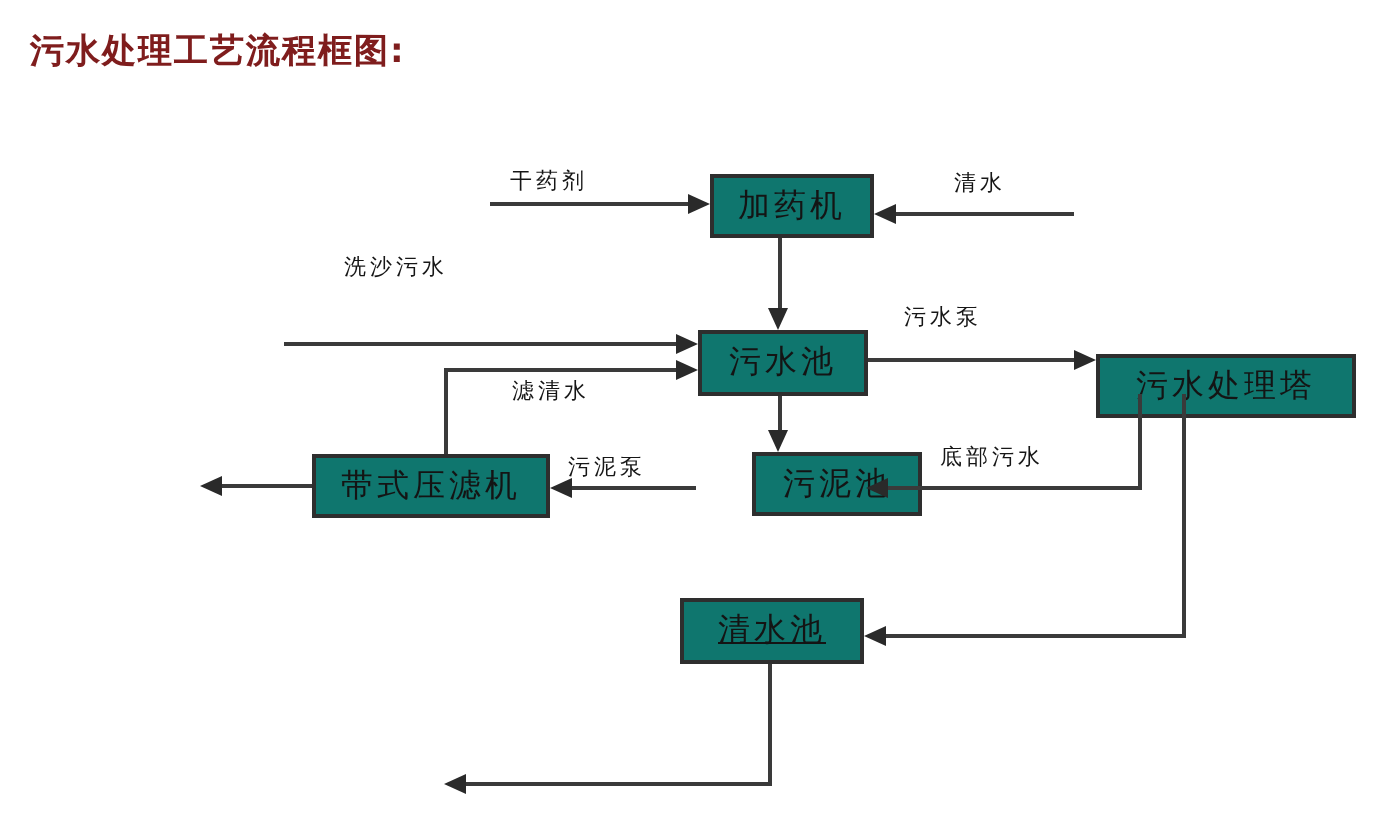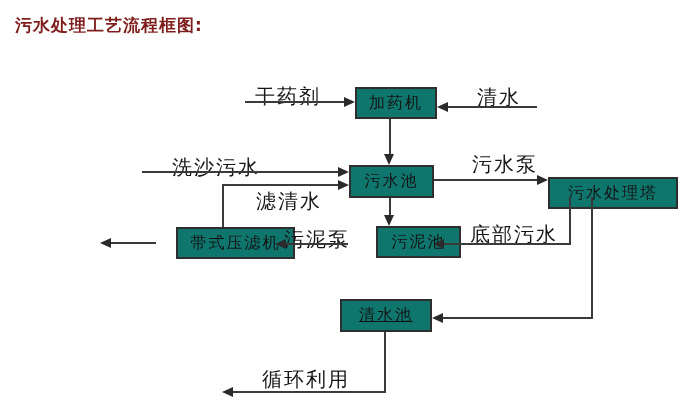--- a/index.html
+++ b/index.html
@@ -27,21 +27,21 @@
     align-items:center;
     justify-content:center;
     font-size:16px;
     color:#141414;
     letter-spacing:2px;
     white-space:nowrap;
     box-sizing:border-box;
   }
   .lbl{
     position:absolute;
-    font-size:20px;
+    font-size:11px;
     color:#161616;
     letter-spacing:2px;
     white-space:nowrap;
   }
   .hline,.vline{
     position:absolute;
     background:#3a3a3a;
   }
   .hline{height:2px;}
   .vline{width:2px;}
@@ -79,49 +79,49 @@
   </div>
 
   <div class="box" style="left:548px;top:177px;width:130px;height:32px;">
     <span>污水处理塔</span>
   </div>
 
   <div class="box" style="left:348px;top:226px;width:85px;height:32px;margin-left:28px;">
     <span>污泥池</span>
   </div>
 
-  <div class="box" style="left:156px;top:227px;width:119px;height:32px;margin-left:20px;">
+  <div class="box" style="left:156px;top:227px;width:119px;height:32px;">
     <span>带式压滤机</span>
   </div>
 
   <div class="box" style="left:340px;top:299px;width:92px;height:33px;text-decoration:underline;">
     <span>清水池</span>
   </div>
 
   <div class="lbl" style="left:255px;top:83px;">干药剂</div>
   <div class="hline" style="left:245px;top:101px;width:99px;"></div>
   <div class="ah ah-right" style="left:344px;top:97px;"></div>
 
   <div class="lbl" style="left:477px;top:84px;">清水</div>
   <div class="hline" style="left:448px;top:106px;width:89px;"></div>
   <div class="ah ah-left" style="left:437px;top:102px;"></div>
 
   <div class="vline" style="left:389px;top:119px;height:35px;"></div>
   <div class="ah ah-down" style="left:384px;top:154px;"></div>
 
-  <div class="lbl" style="left:172px;top:154px;text-align:right;">洗沙污水</div>
+  <div class="lbl" style="left:172px;top:126px;text-align:right;">洗沙污水</div>
   <div class="hline" style="left:142px;top:171px;width:196px;"></div>
   <div class="ah ah-right" style="left:338px;top:167px;"></div>
 
   <div class="lbl" style="left:256px;top:188px;">滤清水</div>
   <div class="vline" style="left:222px;top:184px;height:43px;"></div>
   <div class="hline" style="left:222px;top:184px;width:116px;"></div>
   <div class="ah ah-right" style="left:338px;top:180px;"></div>
 
-  <div class="lbl" style="left:452px;top:151px;margin-left:20px;">污水泵</div>
+  <div class="lbl" style="left:452px;top:151px;">污水泵</div>
   <div class="hline" style="left:434px;top:179px;width:103px;"></div>
   <div class="ah ah-right" style="left:537px;top:175px;"></div>
 
   <div class="lbl" style="left:470px;top:221px;">底部污水</div>
   <div class="vline" style="left:569px;top:197px;height:48px;"></div>
   <div class="hline" style="left:444px;top:243px;width:127px;"></div>
   <div class="ah ah-left" style="left:433px;top:239px;"></div>
 
   <div class="vline" style="left:591px;top:197px;height:122px;"></div>
   <div class="hline" style="left:443px;top:317px;width:150px;"></div>
@@ -130,18 +130,17 @@
   <div class="vline" style="left:389px;top:198px;height:17px;"></div>
   <div class="ah ah-down" style="left:384px;top:215px;"></div>
 
   <div class="lbl" style="left:284px;top:226px;">污泥泵</div>
   <div class="hline" style="left:286px;top:243px;width:62px;"></div>
   <div class="ah ah-left" style="left:275px;top:239px;"></div>
 
   <div class="hline" style="left:111px;top:242px;width:45px;"></div>
   <div class="ah ah-left" style="left:100px;top:238px;"></div>
 
-  <div class="lbl" style="left:262px;top:366px;">循环利用</div>
   <div class="vline" style="left:384px;top:332px;height:61px;"></div>
   <div class="hline" style="left:233px;top:391px;width:153px;"></div>
   <div class="ah ah-left" style="left:222px;top:387px;"></div>
 
 </div>
 
 </body></html>

